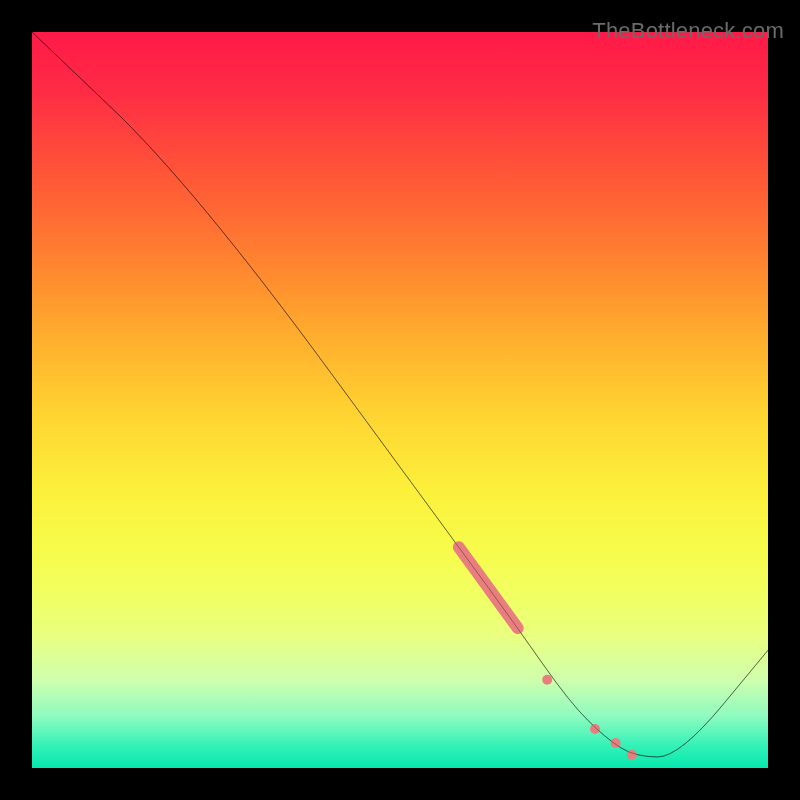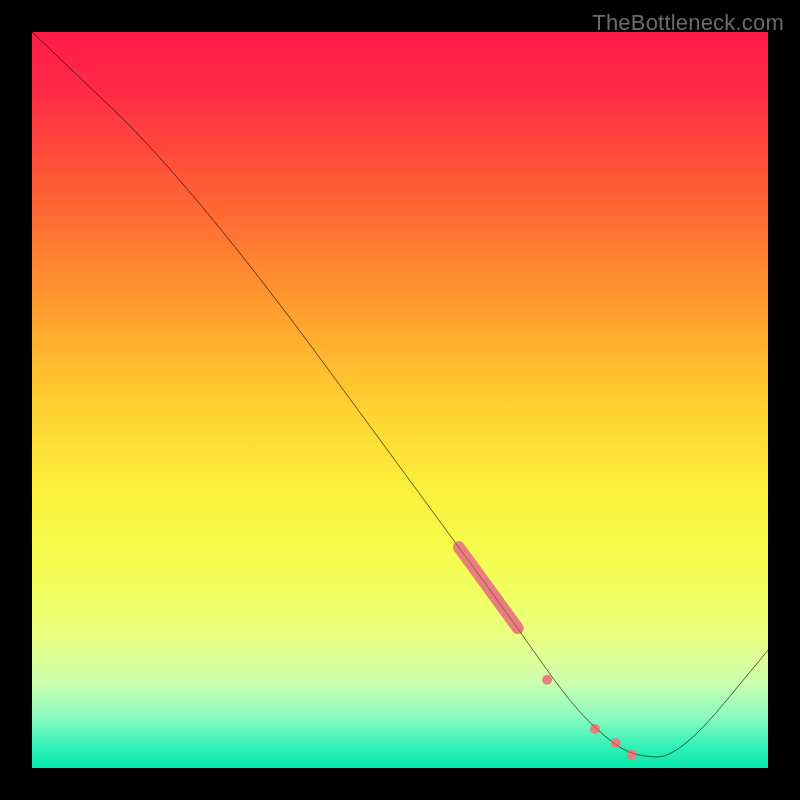--- a/index.html
+++ b/index.html
@@ -4,21 +4,21 @@
 <style>
   * { margin: 0; padding: 0; box-sizing: border-box; }
   body { width: 800px; height: 800px; background: #000; position: relative; font-family: Arial, sans-serif; }
   .outer {
     position: absolute;
     top: 0; left: 0; width: 800px; height: 800px;
     background: #000;
   }
   .watermark {
     position: absolute;
-    top: 10px;
+    top: 18px;
     right: 16px;
     color: #6b6b6b;
     font-size: 22px;
     font-weight: 500;
     letter-spacing: 0.2px;
     z-index: 20;
     text-align: right;
   }
   .plot {
     position: absolute;

